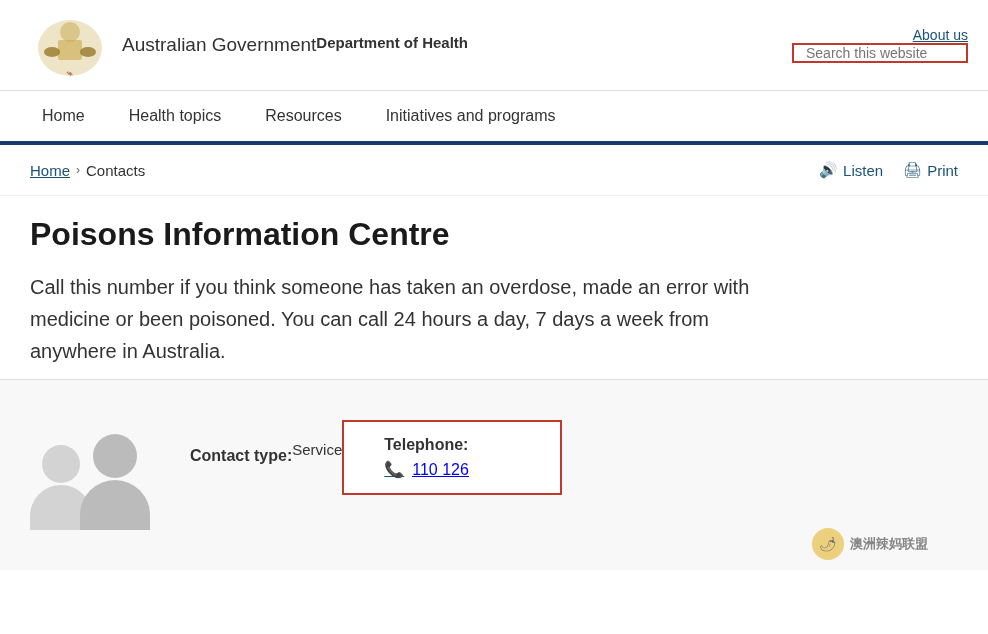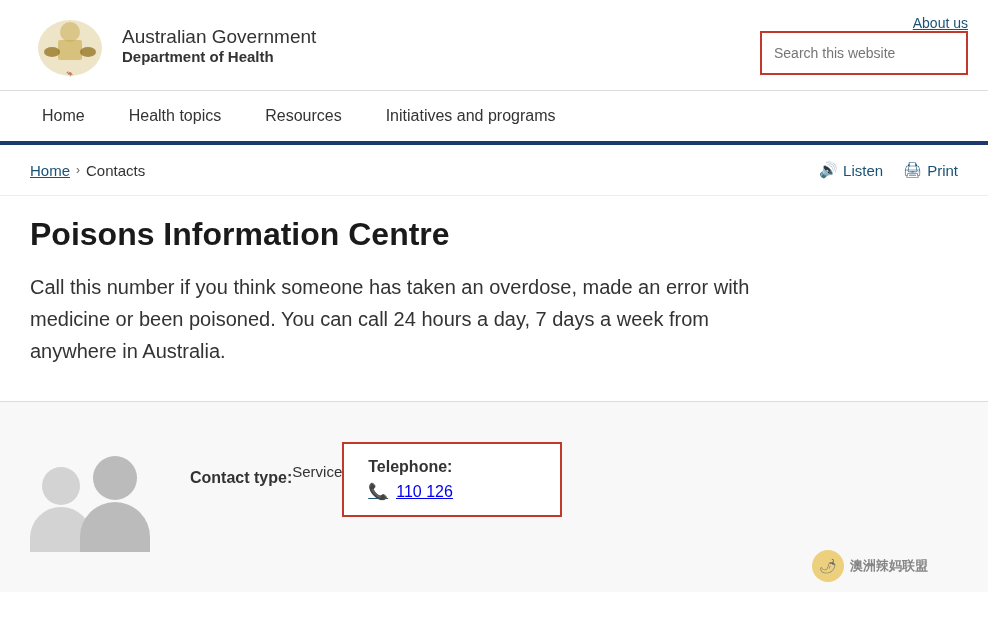--- a/index.html
+++ b/index.html
@@ -17,21 +17,21 @@
       display: flex;
       align-items: center;
       gap: 12px;
     }
     .logo-img {
       width: 80px;
       height: 70px;
     }
     .logo-text {
       display: flex;
-      flex-direction: column;
+      flex-direction: row;
     }
     .logo-text .line1 {
       font-size: 19px;
       font-weight: normal;
       color: #333;
     }
     .logo-text .line2 {
       font-size: 15px;
       font-weight: bold;
       color: #333;
@@ -42,23 +42,23 @@
       align-items: flex-end;
     }
     .about-us-link {
       color: #1a5276;
       text-decoration: underline;
       font-size: 14px;
       cursor: pointer;
     }
     .search-box {
       border: 2px solid #c0392b;
-      padding: 12px 12px;
+      padding: 0 12px;
       font-size: 14px;
-      width: 208px;
+      width: 176px;
       color: #999;
       outline: none;
     }
 
     
     .nav {
       background: #fff;
       border-bottom: 4px solid #1a3a6b;
       padding: 0 20px;
     }
@@ -108,21 +108,21 @@
       align-items: center;
       gap: 5px;
       color: #1a5276;
       text-decoration: none;
       font-size: 15px;
       cursor: pointer;
     }
 
     
     .main-content {
-      padding: 20px 30px 34px 30px;
+      padding: 20px 30px 12px 30px;
       background: #fff;
       border-bottom: 1px solid #ddd;
     }
     .page-title {
       font-size: 32px;
       font-weight: bold;
       color: #1a1a1a;
       margin-bottom: 18px;
     }
     .page-description {
@@ -202,21 +202,21 @@
       color: #333;
       margin-bottom: 4px;
     }
     .contact-type-value {
       font-size: 15px;
       color: #333;
       margin-bottom: 16px;
     }
     .telephone-box {
       border: 2px solid #c0392b;
-      padding: 14px 24px;
+      padding: 14px 40px;
       background: #fff;
       min-width: 220px;
       text-align: left;
     }
     .telephone-label {
       font-size: 16px;
       font-weight: bold;
       color: #333;
       margin-bottom: 6px;
     }

